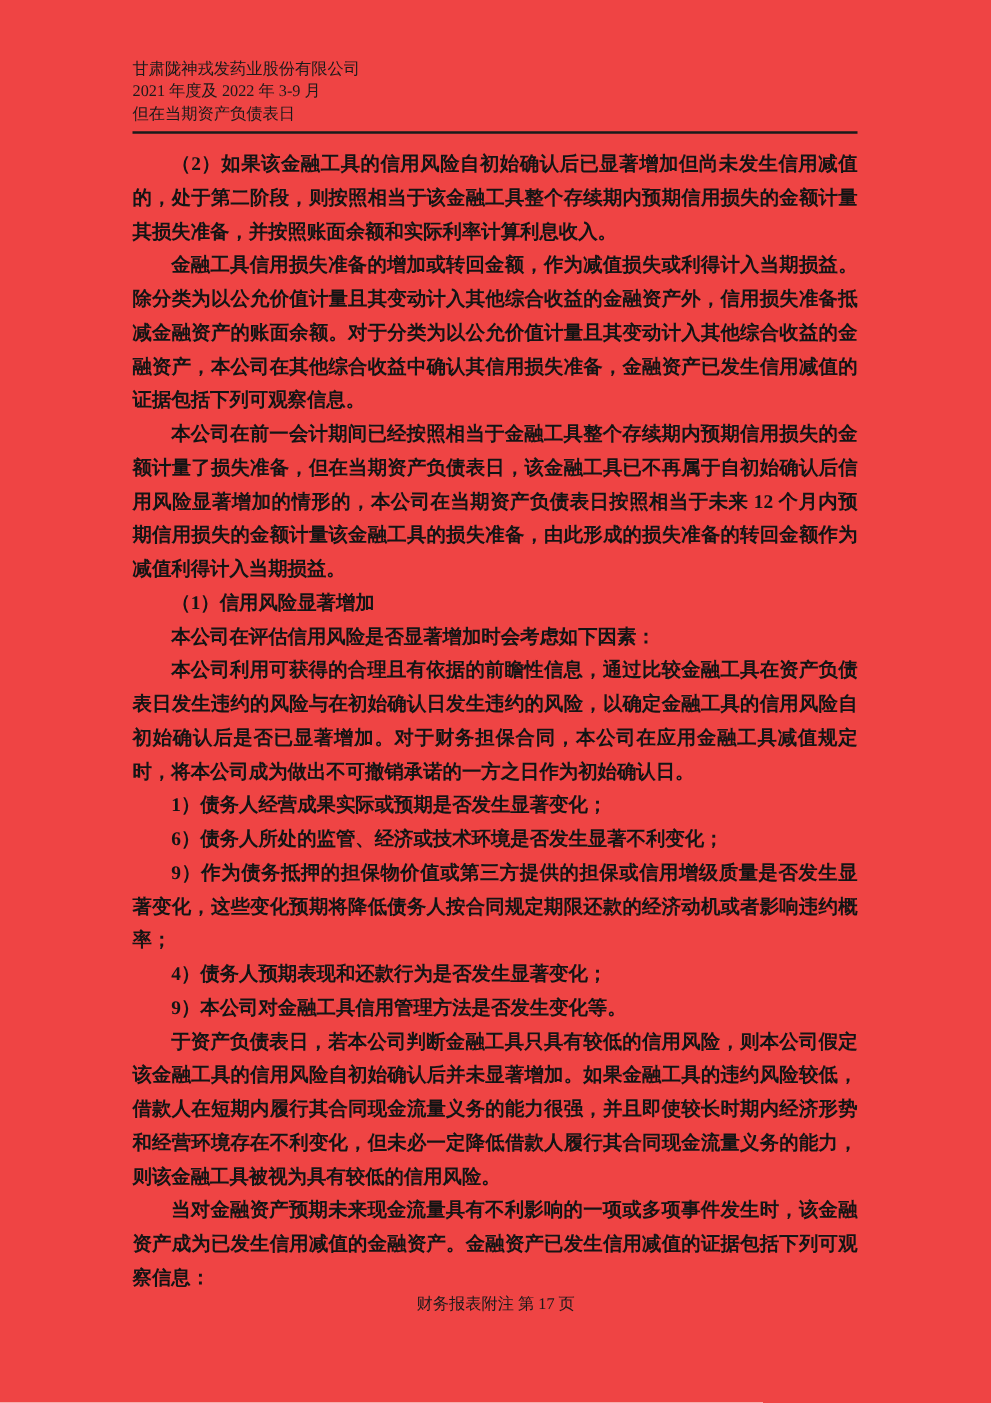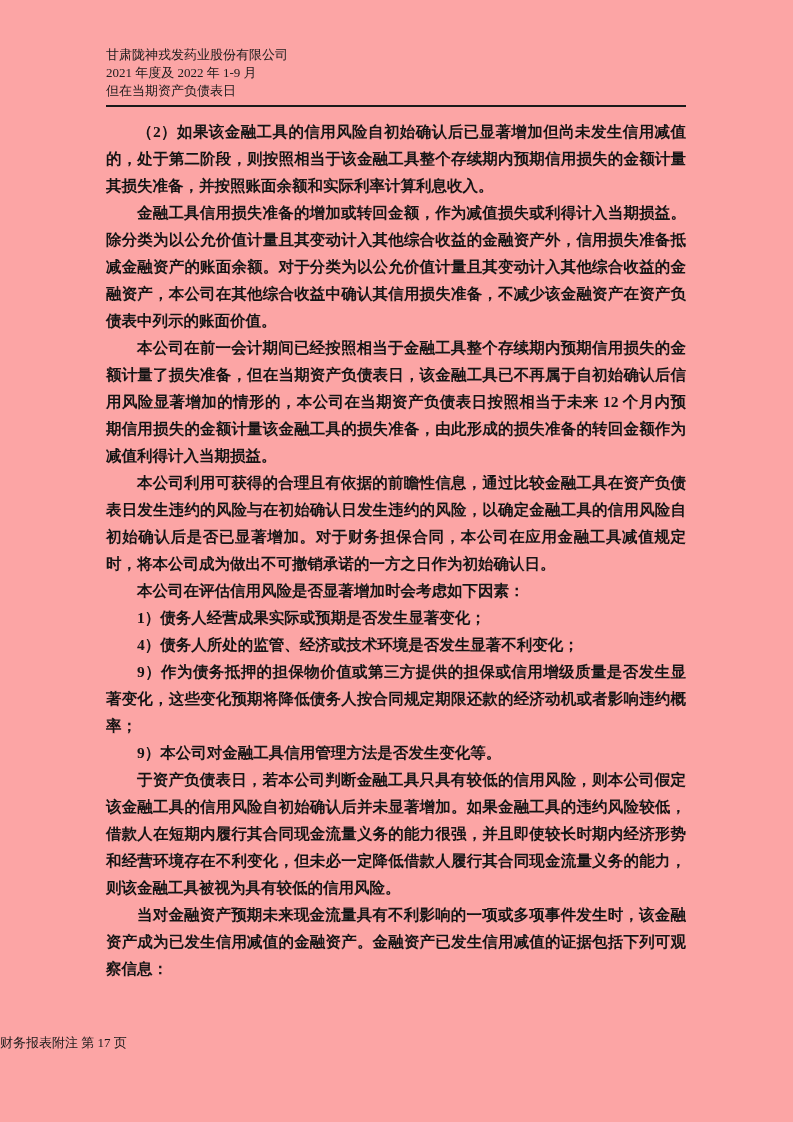--- a/index.html
+++ b/index.html
@@ -4,21 +4,21 @@
 <style>
   html, body {
     margin: 0;
     padding: 0;
     background: #ffffff;
   }
   .page {
     position: relative;
     width: 793px;
     height: 1122px;
-    background: #fca5a5;
+    background: #ef4444;
     overflow: hidden;
     font-family: "Liberation Serif", "DejaVu Serif", serif;
     color: #111111;
   }
   .content {
     position: absolute;
     left: 106px;
     top: 46px;
     width: 580px;
   }
@@ -44,48 +44,50 @@
     margin: 0;
     padding: 0;
     text-indent: 2em;
     font-weight: bold;
   }
   .page-footer {
     position: absolute;
     left: 0;
     top: 1034px;
     width: 793px;
-    text-align: left;
+    text-align: center;
     font-size: 13px;
     line-height: 18px;
     color: #1a1a1a;
   }
 </style>
 </head>
 <body>
 
 <div class="page">
 
   <div class="content">
 
     <div class="doc-header">
       <div>甘肃陇神戎发药业股份有限公司</div>
-      <div>2021 年度及 2022 年 1-9 月</div>
+      <div>2021 年度及 2022 年 3-9 月</div>
       <div>但在当期资产负债表日</div>
     </div>
 
     <div class="body-text">
       <p class="para">（2）如果该金融工具的信用风险自初始确认后已显著增加但尚未发生信用减值的，处于第二阶段，则按照相当于该金融工具整个存续期内预期信用损失的金额计量其损失准备，并按照账面余额和实际利率计算利息收入。</p>
-      <p class="para">金融工具信用损失准备的增加或转回金额，作为减值损失或利得计入当期损益。除分类为以公允价值计量且其变动计入其他综合收益的金融资产外，信用损失准备抵减金融资产的账面余额。对于分类为以公允价值计量且其变动计入其他综合收益的金融资产，本公司在其他综合收益中确认其信用损失准备，不减少该金融资产在资产负债表中列示的账面价值。</p>
+      <p class="para">金融工具信用损失准备的增加或转回金额，作为减值损失或利得计入当期损益。除分类为以公允价值计量且其变动计入其他综合收益的金融资产外，信用损失准备抵减金融资产的账面余额。对于分类为以公允价值计量且其变动计入其他综合收益的金融资产，本公司在其他综合收益中确认其信用损失准备，金融资产已发生信用减值的证据包括下列可观察信息。</p>
       <p class="para">本公司在前一会计期间已经按照相当于金融工具整个存续期内预期信用损失的金额计量了损失准备，但在当期资产负债表日，该金融工具已不再属于自初始确认后信用风险显著增加的情形的，本公司在当期资产负债表日按照相当于未来 12 个月内预期信用损失的金额计量该金融工具的损失准备，由此形成的损失准备的转回金额作为减值利得计入当期损益。</p>
+      <p class="para">（1）信用风险显著增加</p>
+      <p class="para">本公司在评估信用风险是否显著增加时会考虑如下因素：</p>
       <p class="para">本公司利用可获得的合理且有依据的前瞻性信息，通过比较金融工具在资产负债表日发生违约的风险与在初始确认日发生违约的风险，以确定金融工具的信用风险自初始确认后是否已显著增加。对于财务担保合同，本公司在应用金融工具减值规定时，将本公司成为做出不可撤销承诺的一方之日作为初始确认日。</p>
-      <p class="para">本公司在评估信用风险是否显著增加时会考虑如下因素：</p>
       <p class="para">1）债务人经营成果实际或预期是否发生显著变化；</p>
-      <p class="para">4）债务人所处的监管、经济或技术环境是否发生显著不利变化；</p>
+      <p class="para">6）债务人所处的监管、经济或技术环境是否发生显著不利变化；</p>
       <p class="para">9）作为债务抵押的担保物价值或第三方提供的担保或信用增级质量是否发生显著变化，这些变化预期将降低债务人按合同规定期限还款的经济动机或者影响违约概率；</p>
+      <p class="para">4）债务人预期表现和还款行为是否发生显著变化；</p>
       <p class="para">9）本公司对金融工具信用管理方法是否发生变化等。</p>
       <p class="para">于资产负债表日，若本公司判断金融工具只具有较低的信用风险，则本公司假定该金融工具的信用风险自初始确认后并未显著增加。如果金融工具的违约风险较低，借款人在短期内履行其合同现金流量义务的能力很强，并且即使较长时期内经济形势和经营环境存在不利变化，但未必一定降低借款人履行其合同现金流量义务的能力，则该金融工具被视为具有较低的信用风险。</p>
       <p class="para">当对金融资产预期未来现金流量具有不利影响的一项或多项事件发生时，该金融资产成为已发生信用减值的金融资产。金融资产已发生信用减值的证据包括下列可观察信息：</p>
     </div>
 
   </div>
 
   <div class="page-footer">财务报表附注 第 17 页</div>
 
 </div>

